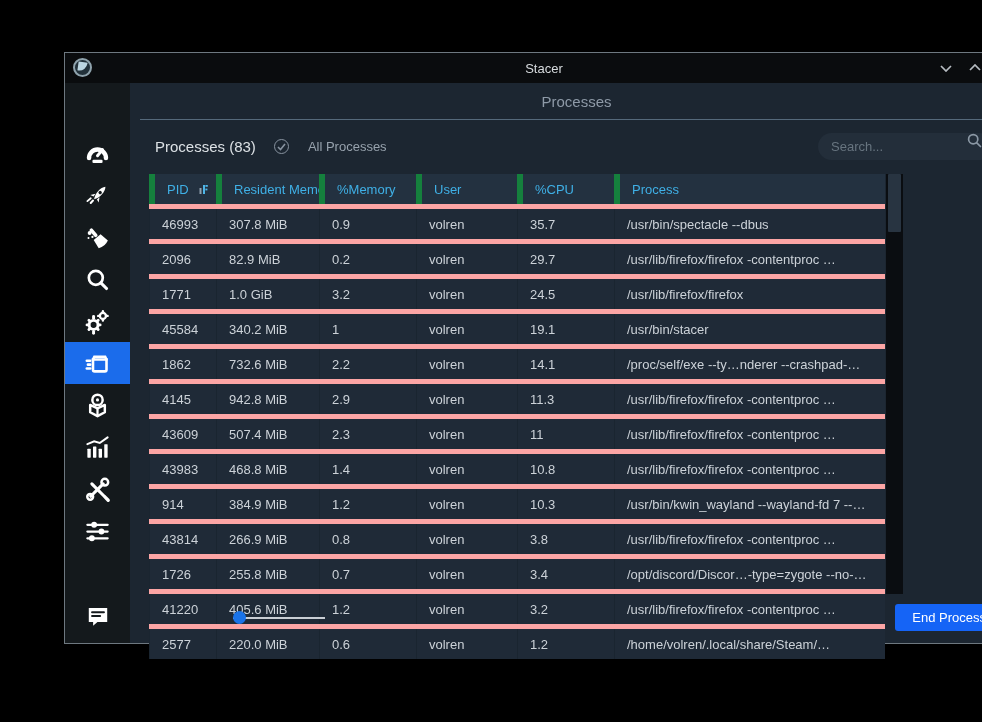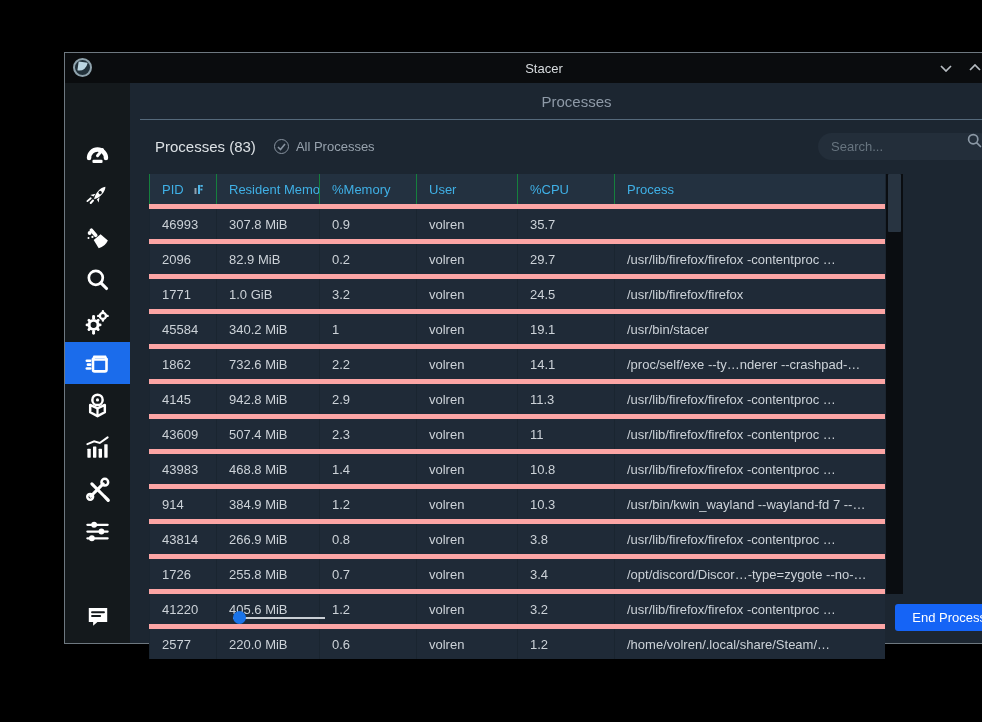--- a/index.html
+++ b/index.html
@@ -37,35 +37,35 @@
   .sidebar-item{height:42px;display:flex;align-items:center;justify-content:center;}
   .sidebar-item.active{background:#1b6ceb;}
   .sidebar-item.feedback{margin-top:auto;margin-bottom:6px;}
   .sidebar-item svg{display:block;}
   
   .content{flex:1;display:flex;flex-direction:column;background:#1c2631;min-width:0;position:relative;}
   .page-header{text-align:center;color:#8e9aa7;font-size:15px;padding:10px 0 9px;}
   .header-sep{border-bottom:1px solid #55697b;margin:0 10px;}
   .toolbar{display:flex;align-items:center;padding:13px 30px 8px 25px;}
   .section-title{color:#dce1e5;font-size:15px;}
-  .all-processes{margin-left:18px;display:flex;align-items:center;gap:7px;color:#97a2ad;font-size:13px;}
+  .all-processes{margin-left:18px;display:flex;align-items:center;gap:19px;color:#97a2ad;font-size:13px;}
   .checkbox-circle{width:15px;height:15px;border-radius:50%;border:1px solid #8893a0;display:flex;align-items:center;justify-content:center;box-sizing:border-box;}
   .search{margin-left:auto;width:175px;height:27px;background:#232e3a;border-radius:14px;display:flex;padding:0 11px;box-sizing:border-box;}
   .search input{
     flex:1;background:transparent;border:none;outline:none;color:#aab4be;font-size:13px;
     font-family:"Liberation Sans",sans-serif;min-width:0;
   }
   .search input::placeholder{color:#67747f;}
   
   .table-area{position:relative;margin:6px 0 0 19px;flex:1;min-height:0;}
   .table{width:736px;}
   .thead{display:flex;background:#233140;height:30px;}
   .th{
     color:#3fb0e6;font-size:13px;display:flex;align-items:center;padding-left:12px;
-    box-sizing:border-box;border-left:1px solid #15803d;white-space:nowrap;overflow:hidden;
+    box-sizing:border-box;border-left:6px solid #15803d;white-space:nowrap;overflow:hidden;
   }
   .th .sort-ic{margin-left:10px;flex:0 0 auto;}
   .tr{display:flex;height:30px;background:#1f2a37;border-top:5px solid #fca5a5;}
   .td{
     color:#ccd2d8;font-size:13px;display:flex;align-items:center;padding-left:12px;
     box-sizing:border-box;border-left:1px solid #1a2530;white-space:nowrap;overflow:hidden;
   }
   .c0{width:67px;flex:0 0 67px;}
   .c1{width:103px;flex:0 0 103px;}
   .c2{width:97px;flex:0 0 97px;}
@@ -293,20 +293,21 @@
                 <span>Process</span>
               </div>
           </div>
           <div class="tbody">
   <div class="tr">
     <div class="td c0">46993</div>
     <div class="td c1">307.8 MiB</div>
     <div class="td c2">0.9</div>
     <div class="td c3">volren</div>
     <div class="td c4">35.7</div>
+    <div class="td c5">/usr/bin/spectacle --dbus</div>
   </div>
 
   <div class="tr">
     <div class="td c0">2096</div>
     <div class="td c1">82.9 MiB</div>
     <div class="td c2">0.2</div>
     <div class="td c3">volren</div>
     <div class="td c4">29.7</div>
     <div class="td c5">/usr/lib/firefox/firefox -contentproc …</div>
   </div>

